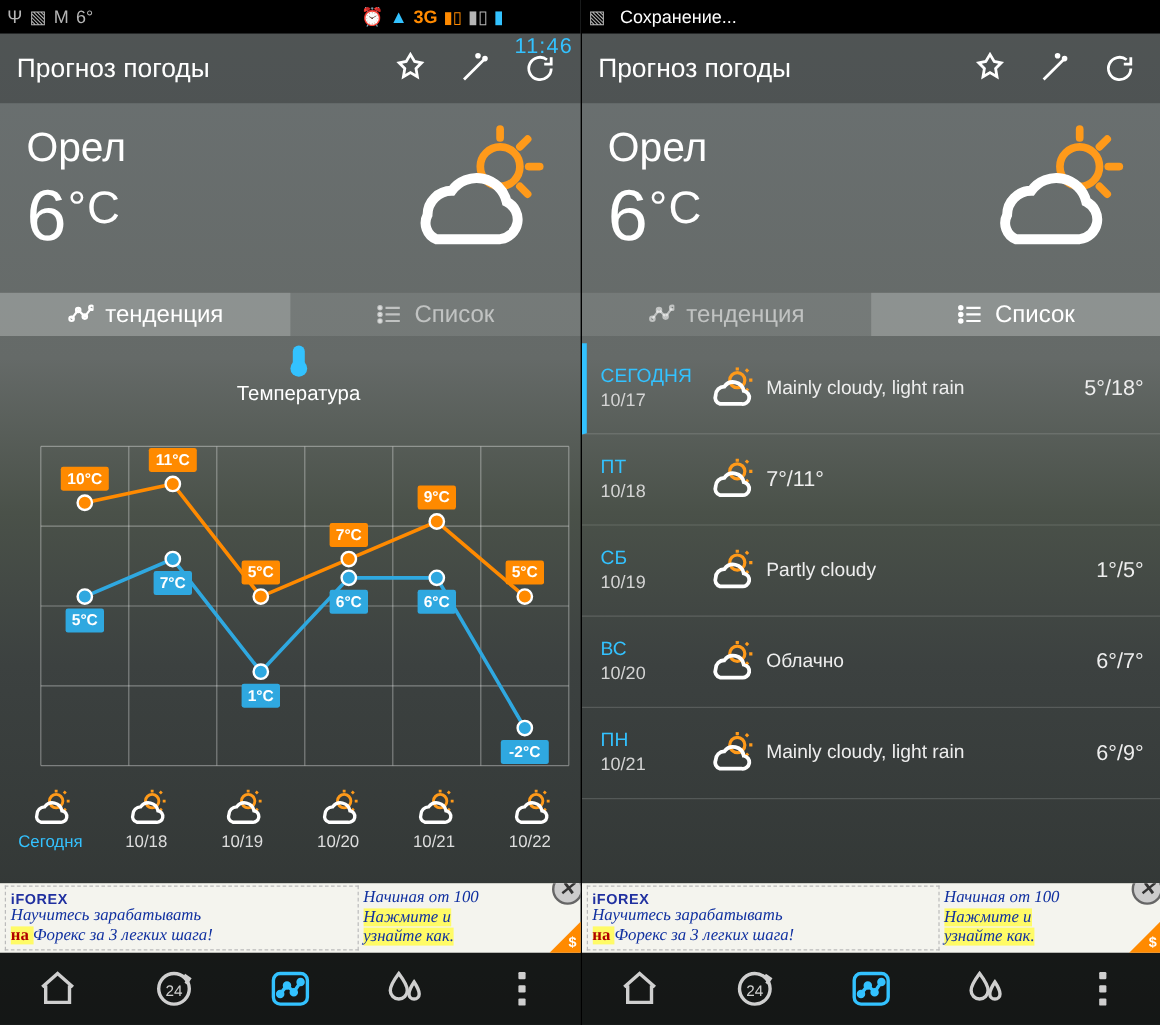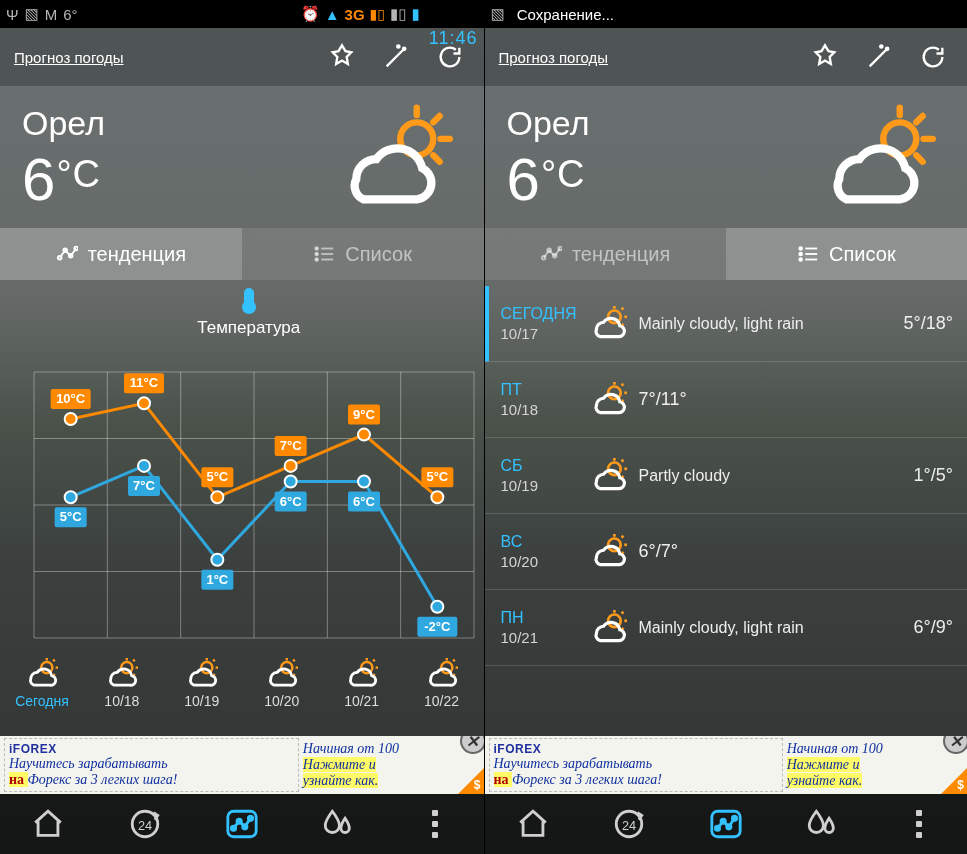--- a/index.html
+++ b/index.html
@@ -35,38 +35,39 @@
   .sb-sig { color: #ff8a00; }
   .sb-text { color:#fff; font-size:15px; margin-left:6px;}
   .appbar {
     height: 58px;
     background: rgba(0,0,0,0.25);
     display: flex;
     align-items: center;
     padding: 0 14px;
     gap: 14px;
   }
-  .appbar-title { font-size: 15px; font-weight: 500; flex: 0 0 auto; text-decoration: underline; }
+  .appbar-title { font-size: 22px; font-weight: 500; flex: 0 0 auto; }
   .appbar-spacer { flex: 1; }
   .appbar-icon { width: 40px; display:flex; justify-content:center; }
   .appbar-icon svg { width: 28px; height: 28px; stroke:#fff; fill:none; stroke-width:2; }
   .hero {
     padding: 18px 22px 14px;
     display: flex;
     align-items: flex-start;
   }
   .hero-left { flex:1; }
   .city { font-size: 34px; font-weight: 400; }
   .temp { font-size: 60px; font-weight: 200; margin-top: 2px; letter-spacing: 1px; }
   .temp .deg { font-size: 38px; vertical-align: top; position:relative; top:8px; }
   .hero-icon { width: 140px; height: 110px; display:flex; align-items:center; justify-content:center; }
   .tabs {
     display: flex;
-    height: 52px;
+    height: 36px;
     background: rgba(255,255,255,0.10);
+    margin-top: 16px;
   }
   .tab {
     flex:1;
     display:flex;
     align-items:center;
     justify-content:center;
     gap:10px;
     font-size: 20px;
     color: rgba(255,255,255,0.55);
   }
@@ -531,20 +532,21 @@
       <div class="forecast-row">
       <div class="fr-day">
         <div class="dow">ВС</div>
         <div class="date">10/20</div>
       </div>
       <div class="fr-icon">
         <svg viewBox="0 0 48 40" width="46" height="36">
             <use href="#cloud-sun"></use>
           </svg>
       </div>
+      <div class="fr-desc">Облачно</div>
       <div class="fr-temps">6°/7°</div>
       </div>
       <div class="forecast-row">
       <div class="fr-day">
         <div class="dow">ПН</div>
         <div class="date">10/21</div>
       </div>
       <div class="fr-icon">
         <svg viewBox="0 0 48 40" width="46" height="36">
             <use href="#cloud-sun"></use>

